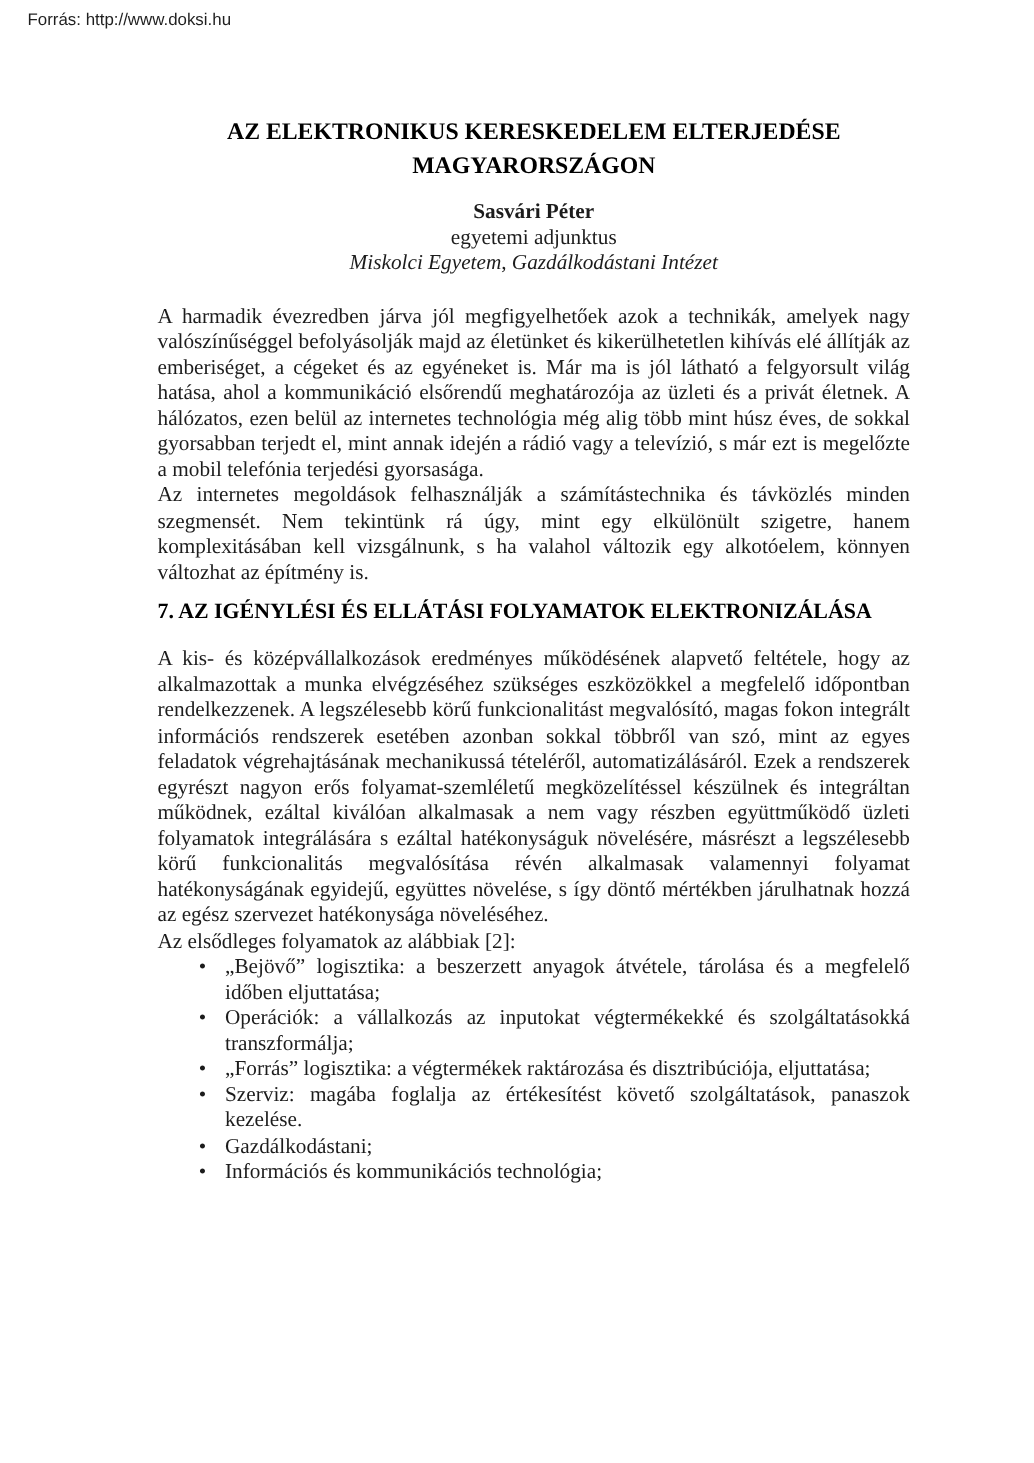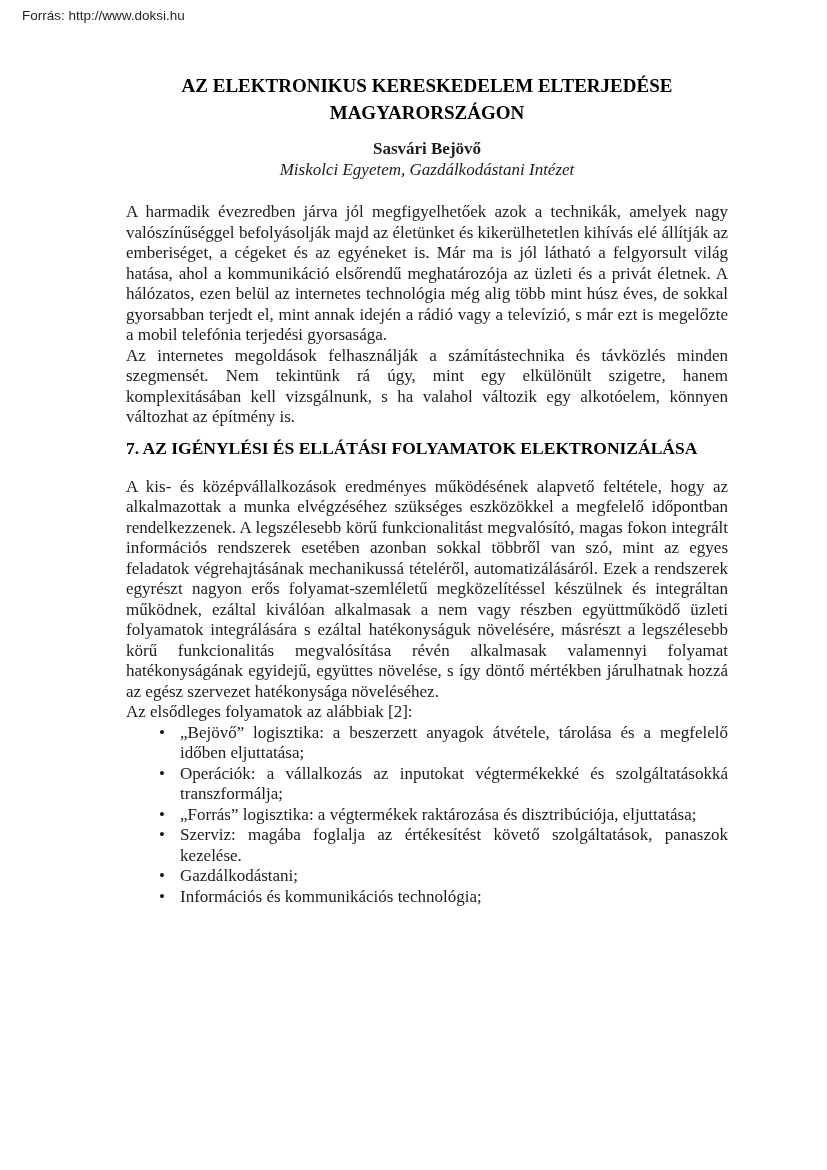--- a/index.html
+++ b/index.html
@@ -24,21 +24,21 @@
     font-family: "Liberation Sans", "DejaVu Sans", sans-serif;
     font-size: 13.5px;
     color: #1f1f1f;
     white-space: nowrap;
   }
   .content {
     position: absolute;
     left: 114px;
     top: 0;
     width: 602px;
-    padding-top: 72px;
+    padding-top: 92px;
   }
   .doc-title {
     margin: 0;
     font-size: 19px;
     line-height: 27px;
     font-weight: bold;
     text-align: center;
     color: #000000;
   }
   .author-block {
@@ -83,21 +83,22 @@
 
 <div class="page">
 
   <div class="source-header">Forrás: http://www.doksi.hu</div>
 
   <div class="content">
 
     <h1 class="doc-title">AZ ELEKTRONIKUS KERESKEDELEM ELTERJEDÉSE MAGYARORSZÁGON</h1>
 
     <div class="author-block">
-      <div class="author-name">Sasvári Bejövő</div>
+      <div class="author-name">Sasvári Péter</div>
+      <div class="author-position">egyetemi adjunktus</div>
       <div class="author-affiliation">Miskolci Egyetem, Gazdálkodástani Intézet</div>
     </div>
 
     <p class="body-text first-paragraph">A harmadik évezredben járva jól megfigyelhetőek azok a technikák, amelyek nagy valószínűséggel befolyásolják majd az életünket és kikerülhetetlen kihívás elé állítják az emberiséget, a cégeket és az egyéneket is. Már ma is jól látható a felgyorsult világ hatása, ahol a kommunikáció elsőrendű meghatározója az üzleti és a privát életnek. A hálózatos, ezen belül az internetes technológia még alig több mint húsz éves, de sokkal gyorsabban terjedt el, mint annak idején a rádió vagy a televízió, s már ezt is megelőzte a mobil telefónia terjedési gyorsasága.</p>
 
     <p class="body-text">Az internetes megoldások felhasználják a számítástechnika és távközlés minden szegmensét. Nem tekintünk rá úgy, mint egy elkülönült szigetre, hanem komplexitásában kell vizsgálnunk, s ha valahol változik egy alkotóelem, könnyen változhat az építmény is.</p>
 
     <h2 class="section-heading">7. AZ IGÉNYLÉSI ÉS ELLÁTÁSI FOLYAMATOK ELEKTRONIZÁLÁSA</h2>
 
     <p class="body-text">A kis- és középvállalkozások eredményes működésének alapvető feltétele, hogy az alkalmazottak a munka elvégzéséhez szükséges eszközökkel a megfelelő időpontban rendelkezzenek. A legszélesebb körű funkcionalitást megvalósító, magas fokon integrált információs rendszerek esetében azonban sokkal többről van szó, mint az egyes feladatok végrehajtásának mechanikussá tételéről, automatizálásáról. Ezek a rendszerek egyrészt nagyon erős folyamat-szemléletű megközelítéssel készülnek és integráltan működnek, ezáltal kiválóan alkalmasak a nem vagy részben együttműködő üzleti folyamatok integrálására s ezáltal hatékonyságuk növelésére, másrészt a legszélesebb körű funkcionalitás megvalósítása révén alkalmasak valamennyi folyamat hatékonyságának egyidejű, együttes növelése, s így döntő mértékben járulhatnak hozzá az egész szervezet hatékonysága növeléséhez.</p>

